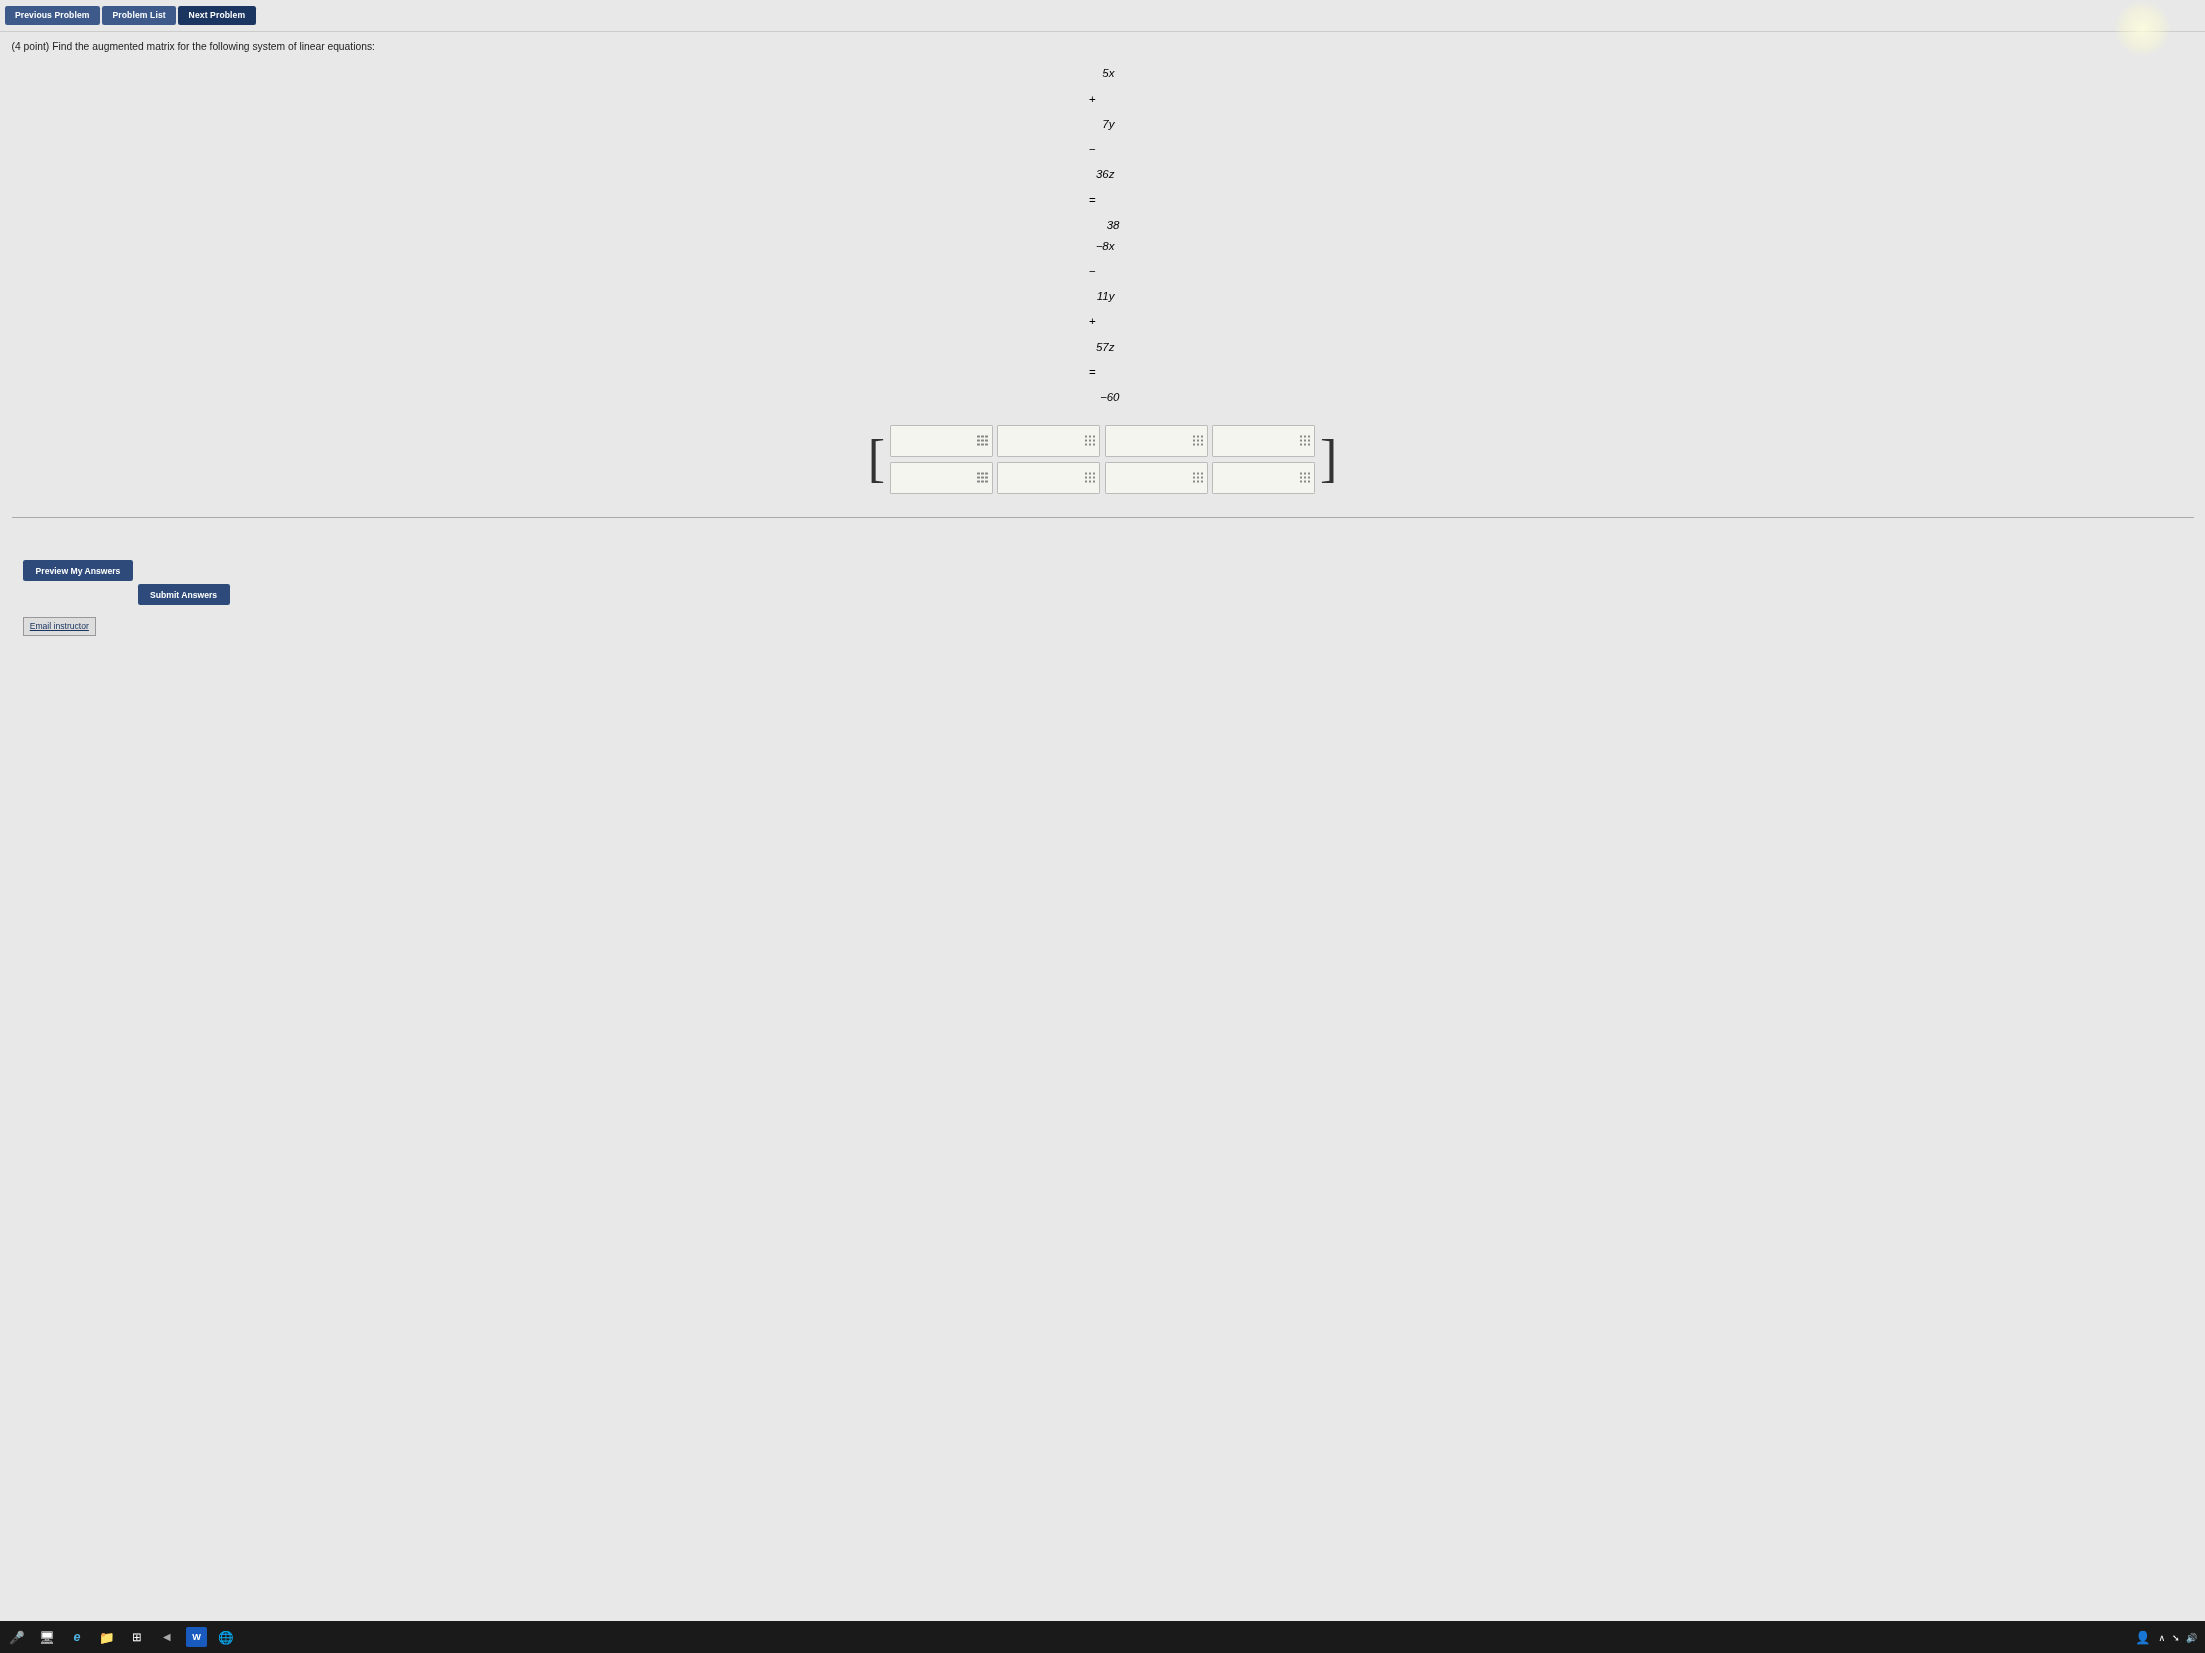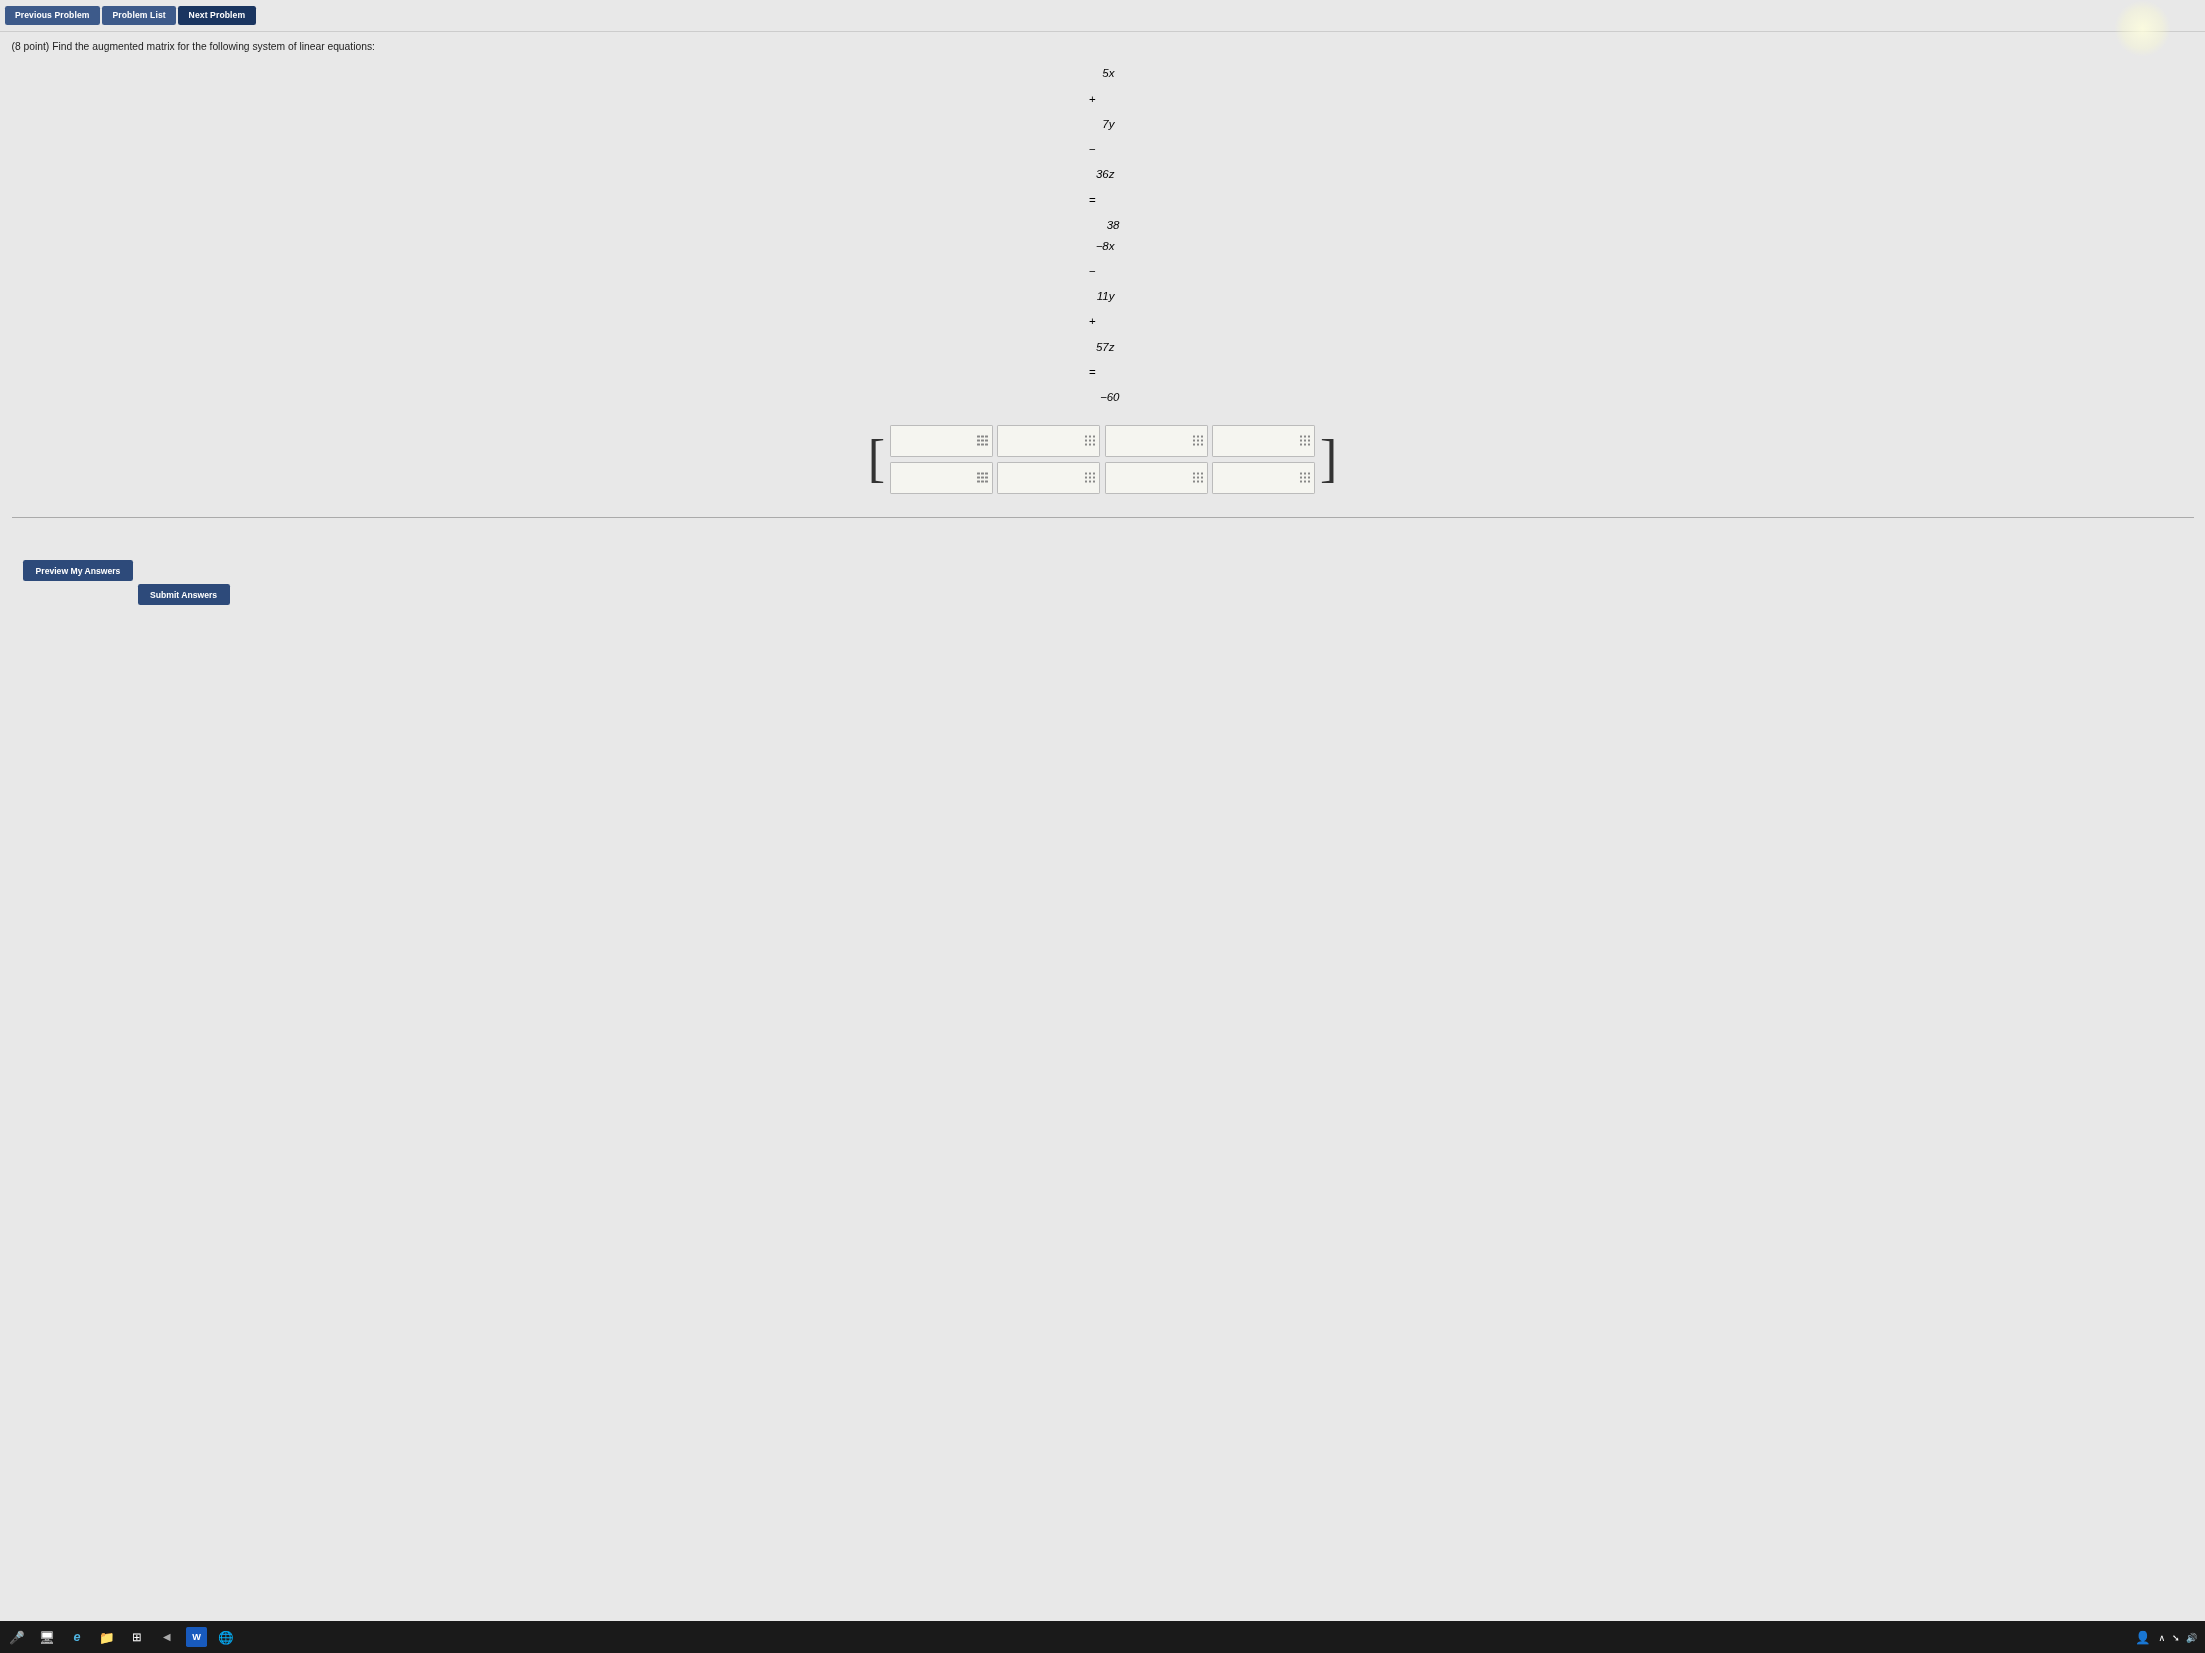--- a/index.html
+++ b/index.html
@@ -284,21 +284,21 @@
 <div class="main-content">
 
   <div class="nav-bar">
     <div class="glare-circle"></div>
     <button class="nav-btn lighter">Previous Problem</button>
     <button class="nav-btn lighter">Problem List</button>
     <button class="nav-btn active">Next Problem</button>
   </div>
 
   <div class="problem-area">
-    <p class="problem-header">(8 point) Find the augmented matrix for the following system of linear equations:</p>
+    <p class="problem-header">(4 point) Find the augmented matrix for the following system of linear equations:</p>
 
     <div class="equations-block">
       <div class="equation-table">
         <div class="equation-row">
           <span class="eq-term">5<i>x</i></span>
           <span class="eq-op">+</span>
           <span class="eq-term">7<i>y</i></span>
           <span class="eq-op">−</span>
           <span class="eq-term">36<i>z</i></span>
           <span class="eq-equals">=</span>
@@ -439,20 +439,23 @@
     </div>
 
     <hr class="divider">
 
     <div class="answer-bar">
       <button class="answer-btn">Preview My Answers</button>
       <button class="answer-btn submit">Submit Answers</button>
     </div>
 
 
+    <div class="email-section">
+      <a class="email-link">Email instructor</a>
+    </div>
   </div>
 </div>
 
 <div class="taskbar">
   <div class="taskbar-icon">🎤</div>
   <div class="taskbar-icon">🖥</div>
   <div class="taskbar-icon edge" style="color:#4fb3e0; font-style:italic; font-weight:bold; font-size:12.6px;">e</div>
   <div class="taskbar-icon">📁</div>
   <div class="taskbar-icon" style="font-size:11.5px;">⊞</div>
   <div class="taskbar-icon" style="color:#aaa;">◄</div>

